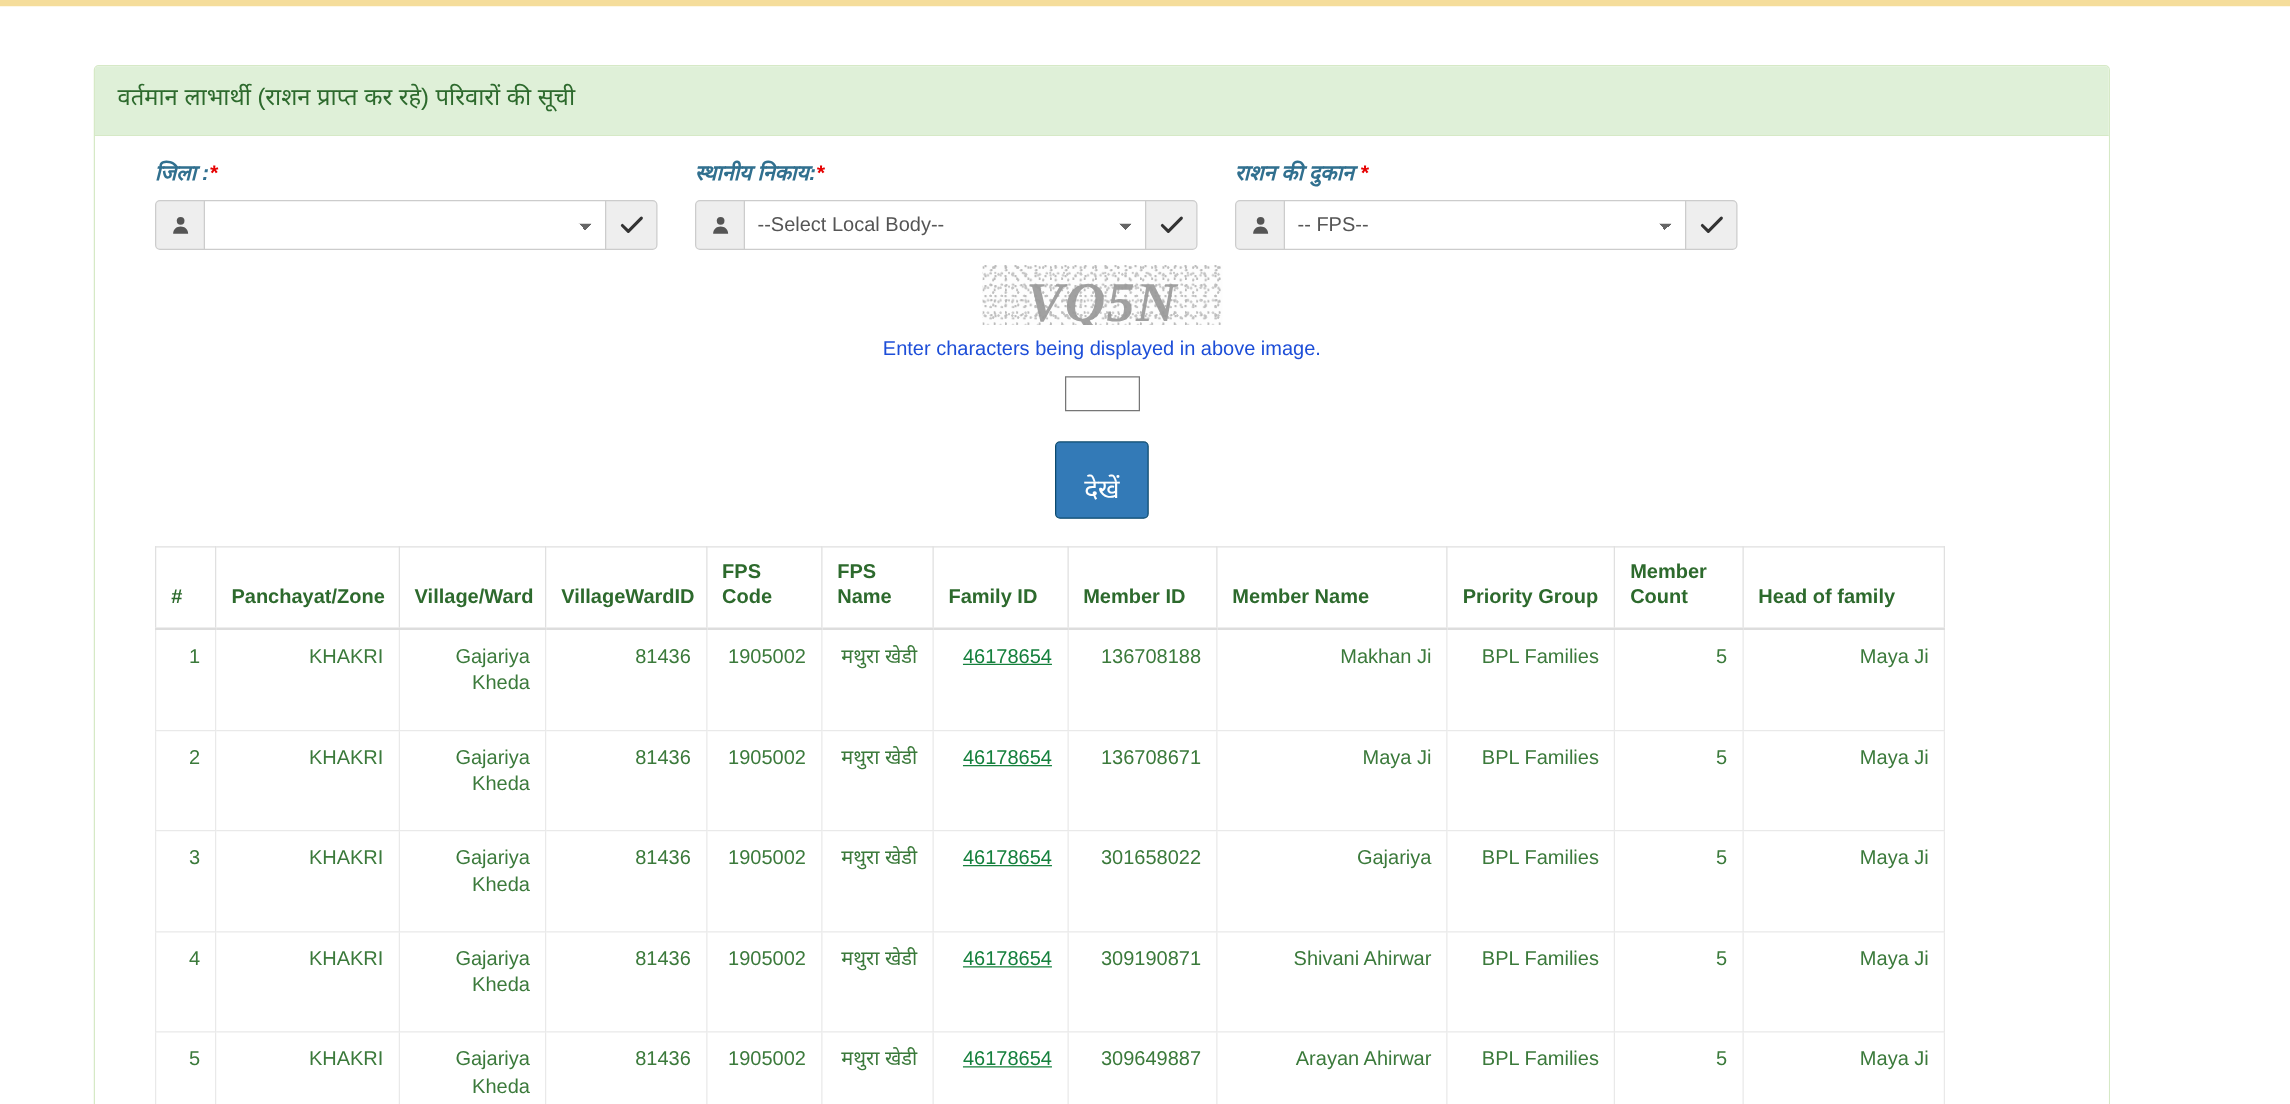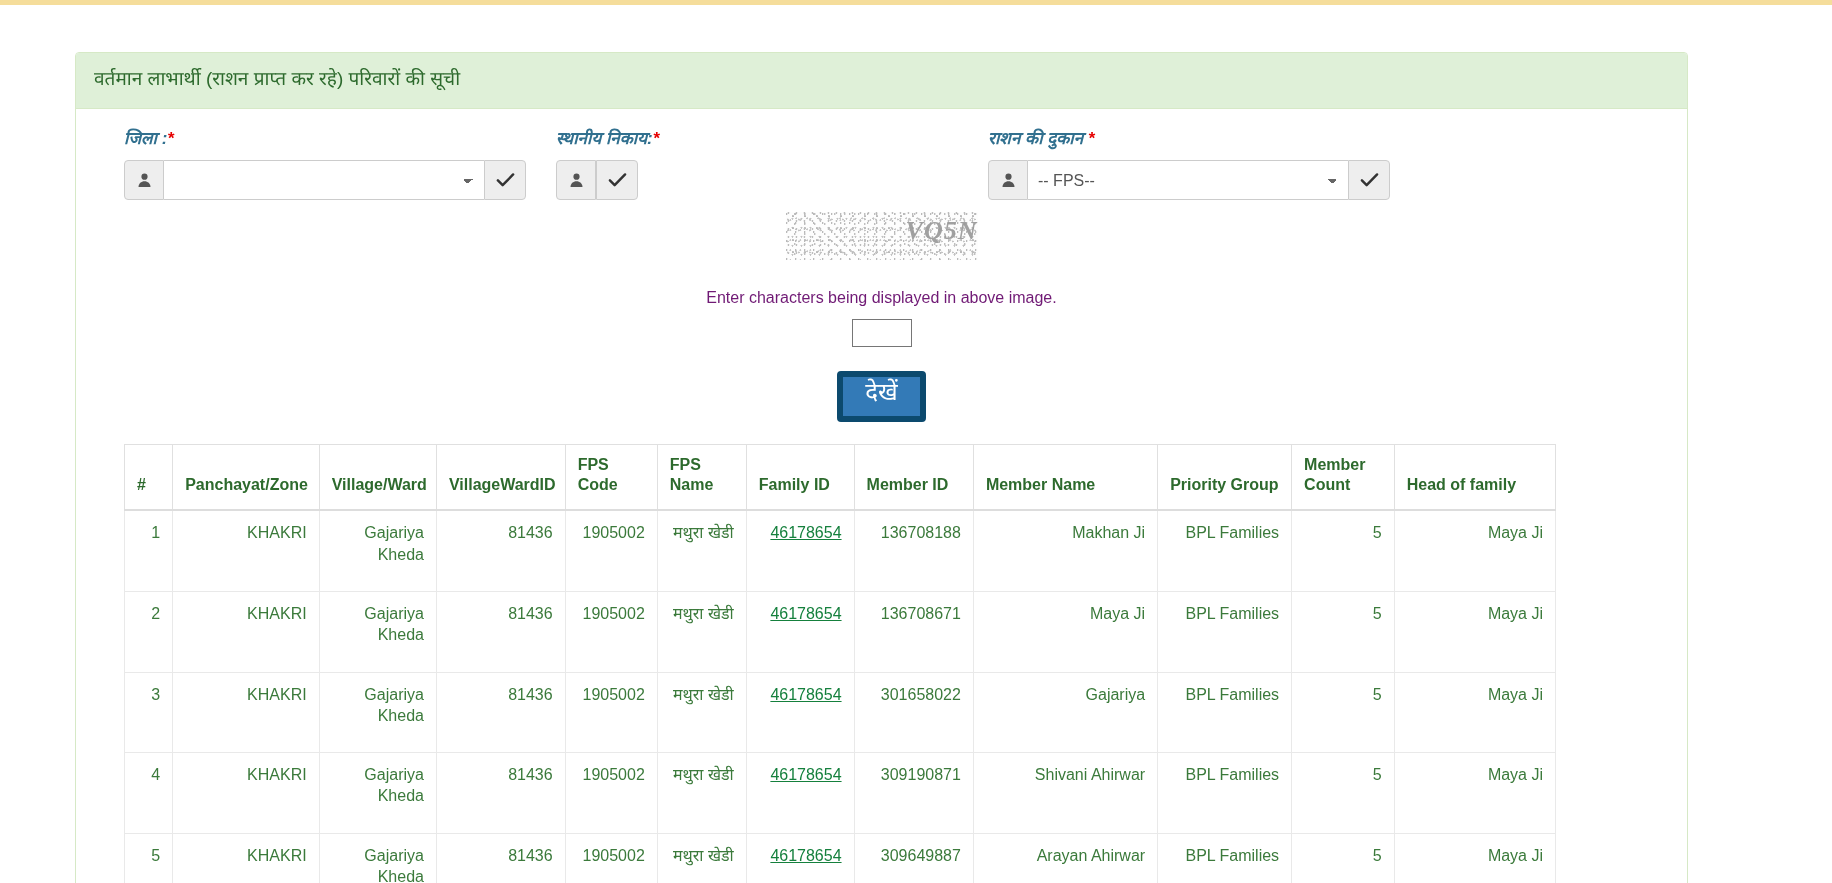--- a/index.html
+++ b/index.html
@@ -132,57 +132,57 @@
       #fdfdfd;
     background-size: 9px 9px, 11px 11px, 8px 8px, 10px 10px, 12px 12px, 9px 9px, 10px 10px, 11px 11px, auto;
     position: relative;
     overflow: hidden;
   }
   .captcha-text {
     position: absolute;
     left: 0; right: 0; top: 4px;
     font-family: "Liberation Serif", "DejaVu Serif", serif;
     font-style: italic;
-    font-size: 26px;
+    font-size: 45px;
     font-weight: bold;
     letter-spacing: 1px;
     color: #9a9a9a;
-    text-align: right;
+    text-align: center;
     opacity: 0.92;
   }
   .captcha-label {
-    margin-top: 25px;
+    margin-top: 6px;
     font-size: 16px;
-    color: #701a75;
+    color: #1d4ed8;
     font-weight: normal;
   }
   .captcha-input {
     margin-top: 12px;
     width: 60px;
     height: 28px;
     border: 1px solid #767676;
     background: #ffffff;
     font-size: 14px;
     padding: 2px 4px;
     font-family: "Liberation Sans", sans-serif;
     outline: none;
     display: inline-block;
   }
   .submit-wrap {
     text-align: center;
     margin-top: 24px;
   }
   .btn-view {
     background: #337ab7;
-    border: 6px solid #0c4a6e;
+    border: 1px solid #0c4a6e;
     border-radius: 4px;
     color: #ffffff;
-    font-size: 24px;
+    font-size: 21px;
     font-weight: normal;
-    padding: 2px 22px 11px 22px;
+    padding: 26px 22px 11px 22px;
     cursor: pointer;
     font-family: "Liberation Sans", sans-serif;
     line-height: 1.1;
   }
   .table-wrap {
     margin-top: 22px;
     padding: 0 18px 0 18px;
   }
   table.data-table {
     border-collapse: collapse;
@@ -268,20 +268,23 @@
 
         <div class="form-group g2">
           <label class="form-label"><span>स्थानीय निकाय:</span><span class="req-star">*</span></label>
           <div class="input-group">
             <span class="input-addon">
               <svg width="15" height="16" viewBox="0 0 16 16" aria-hidden="true">
                   <circle cx="8" cy="4.4" r="3.3" fill="#555"></circle>
                   <path d="M1.6 15.4c0-3.8 2.9-6.2 6.4-6.2s6.4 2.4 6.4 6.2z" fill="#555"></path>
                 </svg>
             </span>
+            <select class="sel">
+              <option>--Select Local Body--</option>
+            </select>
             <span class="btn-check">
               <svg width="19" height="16" viewBox="0 0 20 16" aria-hidden="true">
                   <path d="M2 8.4 L7 13.4 L18 2.2" stroke="#333" stroke-width="2.6" fill="none" stroke-linecap="round" stroke-linejoin="round"></path>
                 </svg>
             </span>
           </div>
         </div>
 
         <div class="form-group g2">
           <label class="form-label"><span>राशन की दुकान </span><span class="req-star">*</span></label>

